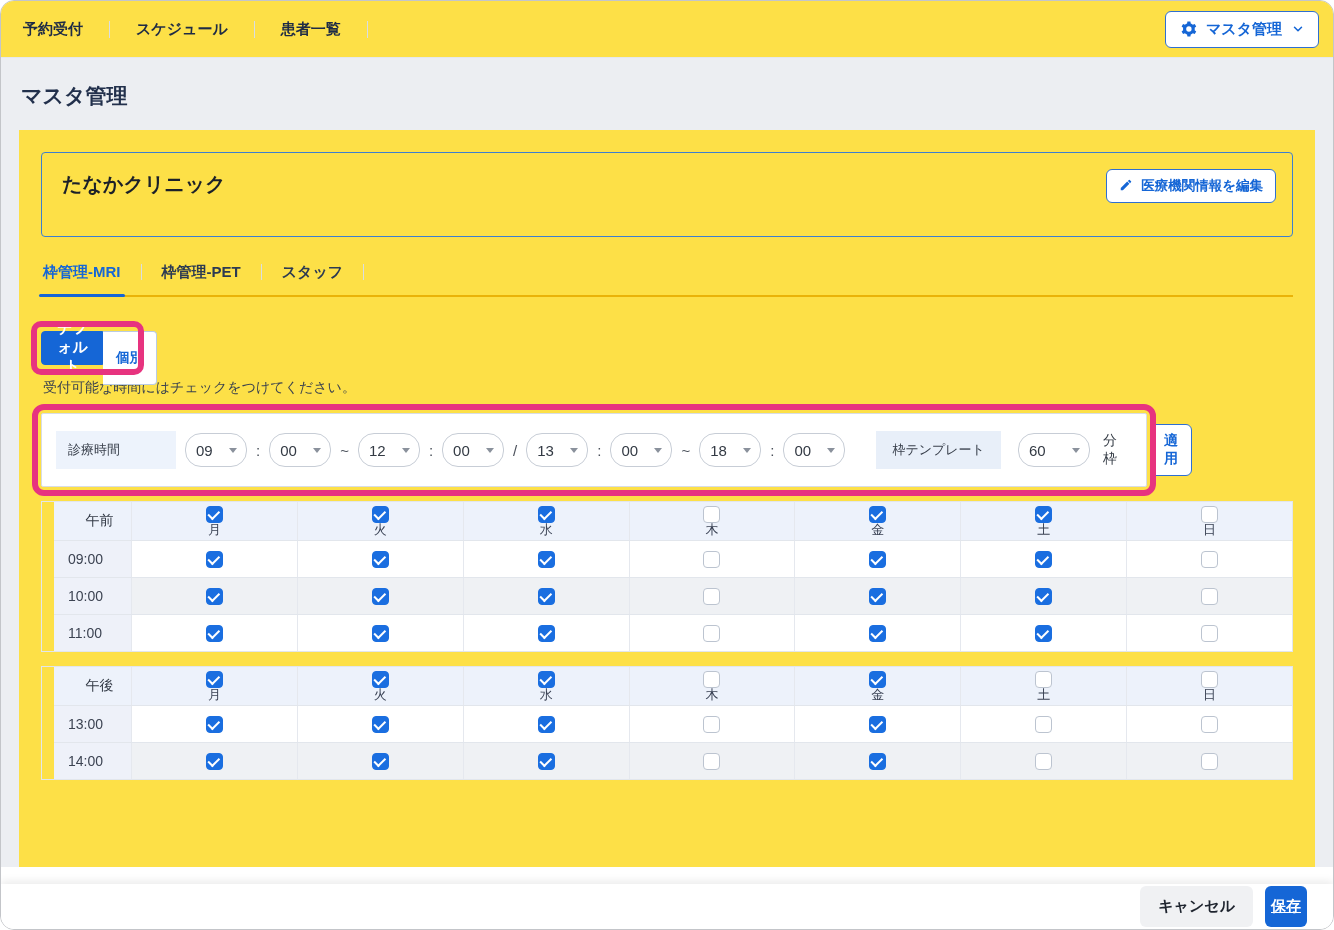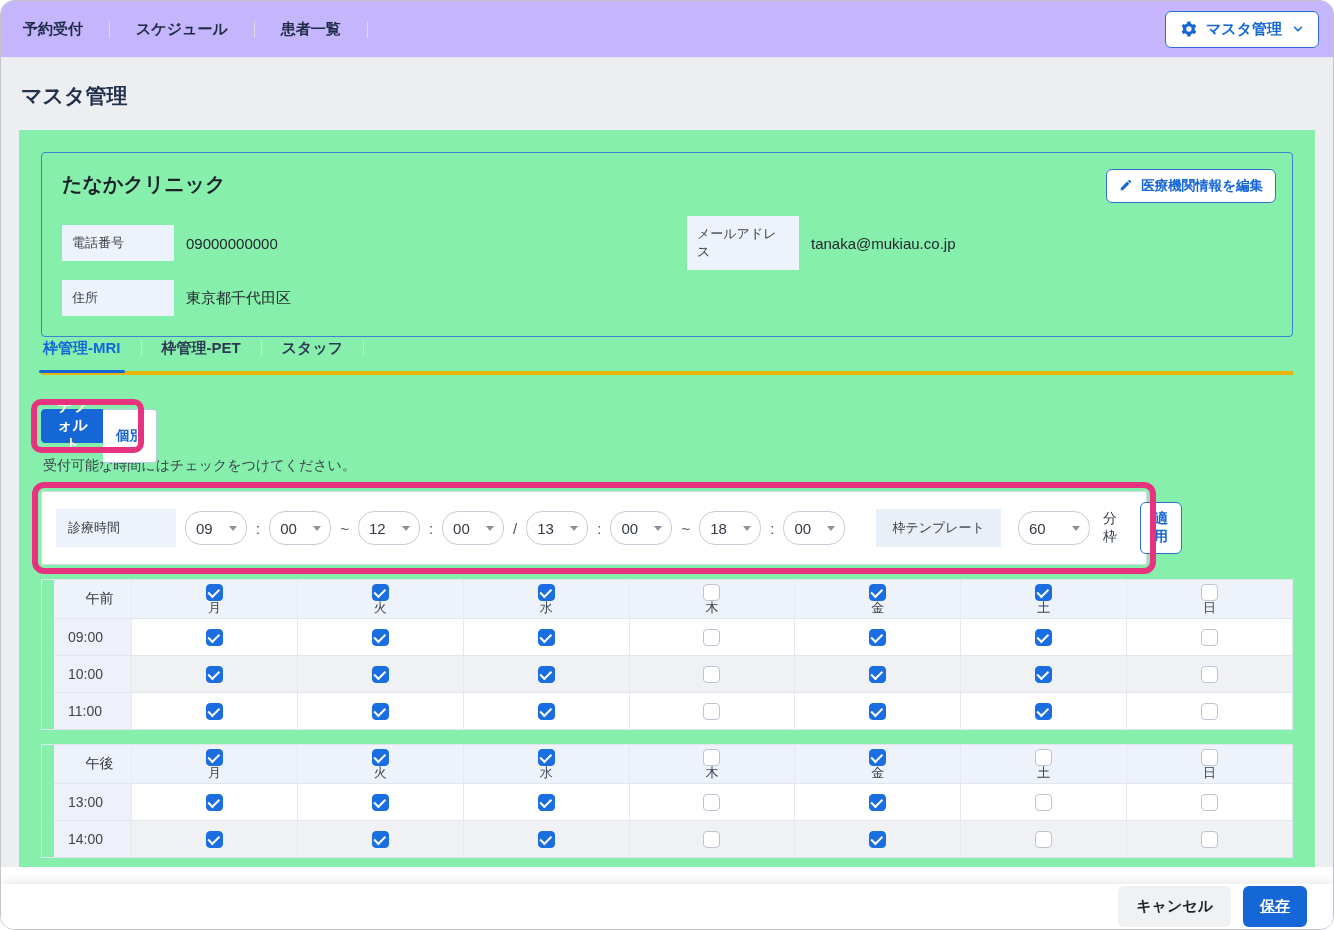--- a/index.html
+++ b/index.html
@@ -3,48 +3,48 @@
 <meta charset="utf-8">
 <style>
   * { box-sizing: border-box; margin: 0; padding: 0; }
   html,body { background:#fff; }
   body { font-family: "Liberation Sans", "DejaVu Sans", sans-serif; width:1334px; height:930px; }
 
   .frame { position:relative; width:1334px; height:930px; background:#fff;
            border:1px solid #c3c5c9; border-radius:14px; overflow:hidden; }
 
   
-  .topnav { height:57px; background:#c4b5fd; border-bottom:1px solid #e5e8ec;
+  .topnav { height:57px; background:#fde047; border-bottom:1px solid #e5e8ec;
             display:flex; align-items:center; padding:0 14px 0 18px; }
   .nav-item { font-size:15px; font-weight:bold; color:#1e2b45; padding:6px 4px; cursor:pointer; }
   .nav-sep { width:1px; height:17px; background:#d9dde3; margin:0 22px; }
   .master-btn { margin-left:auto; display:flex; align-items:center; gap:9px;
                 border:1px solid #2f6fd1; border-radius:6px; background:#fff;
                 color:#1566d6; font-size:15px; font-weight:bold; padding:8px 13px; cursor:pointer; }
   .master-btn svg { display:block; }
 
   
   .content { position:absolute; top:57px; bottom:62px; left:0; right:0;
              background:#eceef2; overflow:hidden; padding:0 18px; }
   .page-title { font-size:21px; font-weight:bold; color:#22304c; margin:24px 0 20px 2px; }
-  .panel { background:#86efac; padding:22px; min-height:760px; }
+  .panel { background:#fde047; padding:22px; min-height:760px; }
 
   
   .clinic-card { border:1.5px solid #3d7fd0; border-radius:4px; padding:14px 20px 20px; position:relative; }
   .clinic-name { font-size:20px; font-weight:bold; color:#1b2029; margin:4px 0 18px; }
   .edit-btn { position:absolute; top:16px; right:16px; display:flex; align-items:center; gap:8px;
               border:1px solid #2f6fd1; border-radius:6px; background:#fff; color:#1566d6;
               font-size:13.5px; font-weight:bold; padding:7px 12px; cursor:pointer;text-align:center; }
   .fields { display:grid; grid-template-columns:1fr 1fr; row-gap:10px; column-gap:40px; }
   .field { display:flex; align-items:center; }
   .chip { background:#edf3fc; color:#3a414d; font-size:13px; width:112px; padding:9px 10px; flex:0 0 auto; }
   .field-value { font-size:15px; color:#23272e; margin-left:12px; }
 
   
-  .tabs { display:flex; align-items:center; border-bottom:4px solid #eab308; }
+  .tabs { display:flex; align-items:center; margin-top:24px; border-bottom:2px solid #eab308; }
   .tab { font-size:15px; font-weight:bold; color:#2c3a52; padding:2px 2px 13px; position:relative; cursor:pointer; }
   .tab.active { color:#1566d6; }
   .tab.active::after { content:""; position:absolute; left:-2px; right:-2px; bottom:-2px;
                        height:3px; background:#1566d6; border-radius:2px; }
   .tab-sep { width:1px; height:16px; background:#d9dde3; margin:0 18px 12px; }
 
   
   .mode-row { margin-top:22px; height:40px; }
   .seg-wrap { position:relative; display:inline-block; }
   .seg { display:flex; }
@@ -64,21 +64,21 @@
   .tpl-chip { background:#e8eff9; color:#3a414d; font-size:13px; padding:10px 16px; margin-left:22px; flex:0 0 auto; }
   .sel { border:1px solid #c7cdd6; border-radius:16px; background:#fff; width:62px; height:34px;
          display:flex; align-items:center; justify-content:space-between; padding:0 9px 0 10px;
          font-size:15px; color:#333a44; cursor:pointer; flex:0 0 auto; }
   .sel.wide { width:72px; margin-left:8px; }
   .caret { width:0; height:0; border-left:4px solid transparent; border-right:4px solid transparent;
            border-top:5px solid #8a919c; }
   .sep-txt { font-size:15px; color:#4a505a; }
   .unit { font-size:14px; color:#333a44; margin-left:4px; }
   .apply-btn { border:1px solid #2f6fd1; border-radius:6px; background:#fff; color:#1566d6;
-               font-size:14px; font-weight:bold; padding:7px 13px; margin-left:14px; cursor:pointer; }
+               font-size:14px; font-weight:bold; padding:7px 13px; margin-left:24px; cursor:pointer; }
   .anno-hours { left:-9px; top:-9px; right:-9px; bottom:-9px; border-radius:12px; }
 
   
   .sched { margin-top:14px; border:1px solid #e2e6ec;padding-left:12px; }
   .s-row { display:grid; grid-template-columns:77px repeat(7,1fr); border-top:1px solid #e2e6ec; }
   .s-row:first-child { border-top:none; }
   .s-cell { border-left:1px solid #e5e8ee; display:flex; align-items:center; justify-content:center; }
   .s-cell:first-child { border-left:none; justify-content:flex-start; padding-left:14px; }
   .s-head { background:#edf2fb; height:38px; }
   .s-head .s-cell { flex-direction:column; justify-content:center; }
@@ -96,21 +96,21 @@
   .cb.checked::after { content:""; width:9px; height:5px; border-left:2px solid #fff;
                        border-bottom:2px solid #fff; transform:rotate(-45deg) translate(0,-1px); }
 
   
   .footer { position:absolute; bottom:0; left:0; right:0; height:45px; background:#fff;
             box-shadow:0 -3px 8px rgba(0,0,0,.08); display:flex; align-items:center;
             justify-content:flex-end; gap:12px; padding-right:26px; z-index:10; }
   .cancel-btn { background:#f0f1f3; border:none; border-radius:6px; font-size:15px; font-weight:bold;
                 color:#1e242e; padding:11px 18px; cursor:pointer; }
   .save-btn { background:#1566d6; border:none; border-radius:6px; font-size:15px; font-weight:bold;
-              color:#fff; padding:11px 17px; cursor:pointer;text-decoration:underline; }
+              color:#fff; padding:11px 6px; cursor:pointer;text-decoration:underline; }
 </style>
 </head>
 <body>
 
 <div class="frame">
 
   <header class="topnav">
     <span class="nav-item">予約受付</span>
     <span class="nav-sep"></span>
     <span class="nav-item">スケジュール</span>
@@ -141,34 +141,20 @@
       <section class="clinic-card">
         <h2 class="clinic-name">たなかクリニック</h2>
         <button class="edit-btn">
           <span>
             <svg width="14" height="14" viewBox="0 0 24 24" fill="#1566d6">
                 <path d="M3 17.25V21h3.75L17.8 9.94l-3.75-3.75L3 17.25zM20.7 7a1 1 0 0 0 0-1.4l-2.3-2.3a1 1 0 0 0-1.4 0l-1.8 1.8 3.75 3.75L20.7 7z"></path>
               </svg>
           </span>
           <span>医療機関情報を編集</span>
         </button>
-        <div class="fields">
-          <div class="field">
-            <span class="chip">電話番号</span>
-            <span class="field-value">09000000000</span>
-          </div>
-          <div class="field">
-            <span class="chip">メールアドレス</span>
-            <span class="field-value">tanaka@mukiau.co.jp</span>
-          </div>
-          <div class="field">
-            <span class="chip">住所</span>
-            <span class="field-value">東京都千代田区</span>
-          </div>
-        </div>
       </section>
 
       <nav class="tabs">
         <span class="tab active">枠管理-MRI</span>
         <span class="tab-sep"></span>
         <span class="tab">枠管理-PET</span>
         <span class="tab-sep"></span>
         <span class="tab">スタッフ</span>
         <span class="tab-sep"></span>
       </nav>

